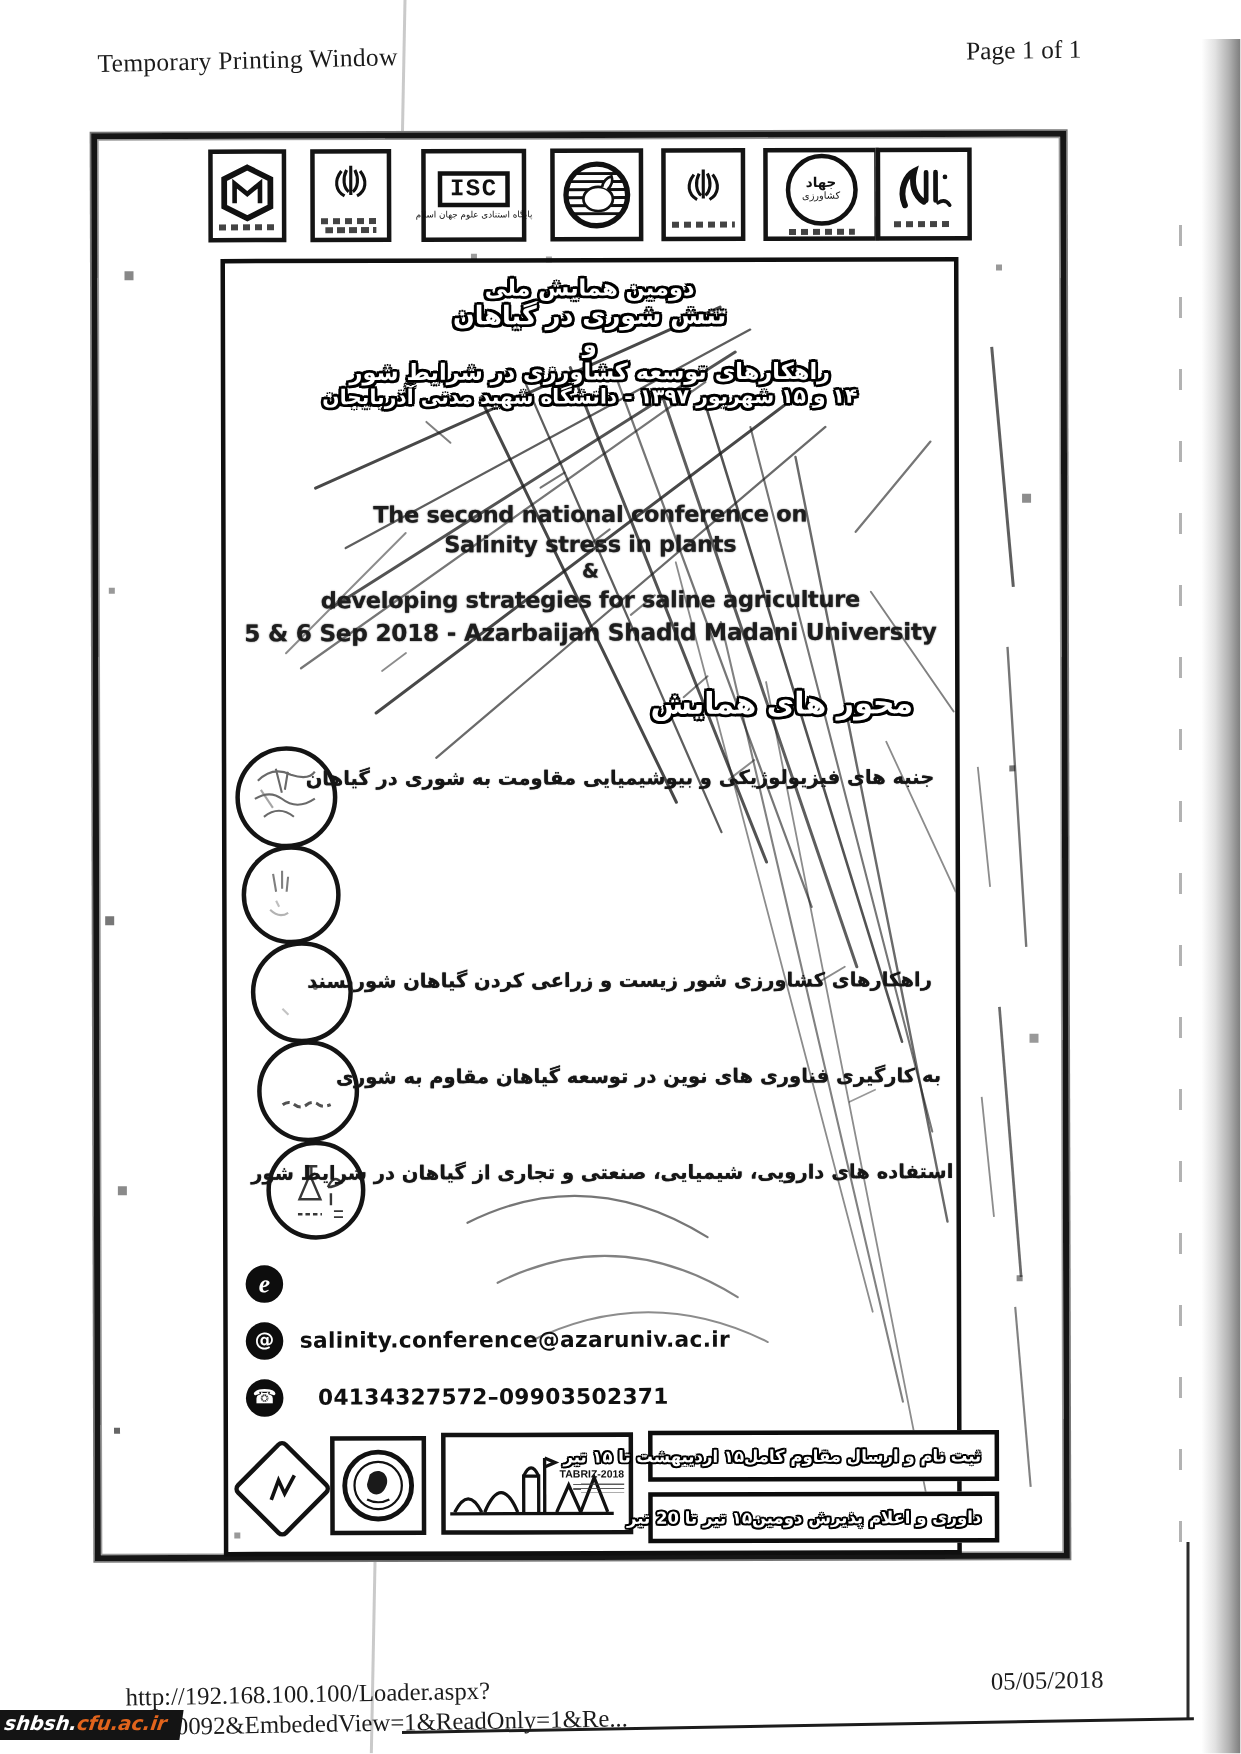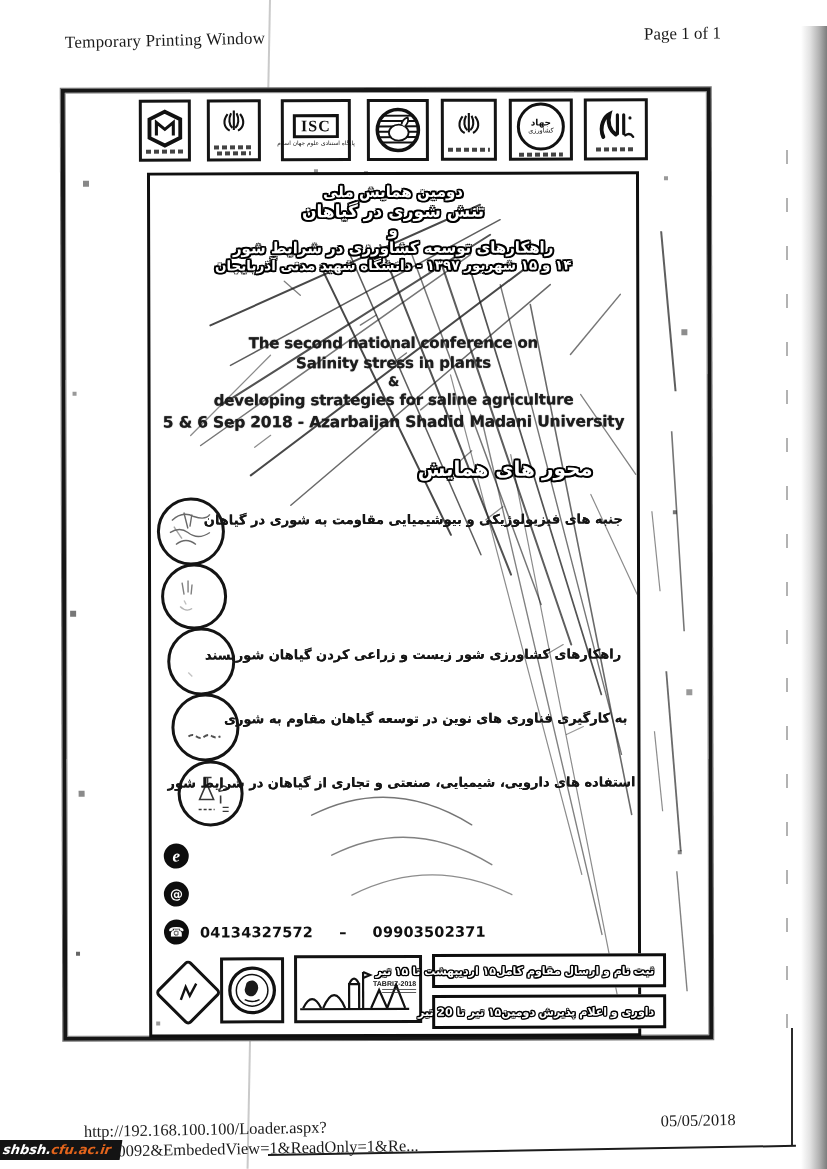--- a/index.html
+++ b/index.html
@@ -33,21 +33,21 @@
   .noise{position:absolute;left:0;top:0;width:2px;height:2px;background:transparent;
     box-shadow:20px 90px 0 2px #888,8px 300px 0 1px #999,6px 520px 0 2px #777,
       14px 700px 0 2px #8a8a8a,10px 860px 0 1px #666,600px 86px 0 1px #999,
       618px 240px 0 2px #8d8d8d,608px 420px 0 1px #777,622px 600px 0 2px #999,
       612px 760px 0 1px #888,300px 80px 0 1px #aaa,520px 920px 0 2px #8b8b8b,
       90px 930px 0 1px #999,250px 78px 0 1px #9c9c9c;}
   
   .logo-box{position:absolute;top:7px;height:62px;border:3px solid #141414;background:#fff;
     display:flex;flex-direction:column;align-items:center;justify-content:center;gap:1px;box-sizing:border-box;}
   .squig{height:4px;background:repeating-linear-gradient(90deg,#222 0 5px,transparent 5px 8px);opacity:.85;}
-  .isc-inner{border:3px solid #111;padding:0 5px;font-family:Liberation Serif, serif;
+  .isc-inner{border:3px solid #111;padding:0 5px;font-family:Liberation Mono, monospace;
     font-weight:bold;font-size:16px;letter-spacing:1px;}
   .isc-cap{font-family:"DejaVu Sans",sans-serif;font-size:6.5px;direction:rtl;white-space:nowrap;transform:scale(.9);}
   .jihad-circle{width:48px;height:48px;border:3px solid #111;border-radius:50%;display:flex;
     flex-direction:column;align-items:center;justify-content:center;box-sizing:border-box;}
   .jihad-circle .t1{font-family:"DejaVu Sans",sans-serif;font-weight:bold;font-size:9px;line-height:1;}
   .jihad-circle .t2{font-family:"DejaVu Sans",sans-serif;font-size:6.5px;line-height:1;}
   
   .frame{position:absolute;left:82px;top:80px;width:486px;height:859px;border:3px solid #0f0f0f;background:transparent;overflow:visible;}
   .fa{font-family:"DejaVu Sans",sans-serif;direction:rtl;}
   .sticker{color:#fff;font-weight:bold;
@@ -60,31 +60,31 @@
   .fa-l3{font-size:15px;margin-bottom:10px;}
   .fa-l4{font-size:15px;margin-bottom:9px;}
   .fa-l5{font-size:13.5px;}
   .en-titles{position:absolute;left:0;top:158px;width:100%;text-align:center;
     font-family:"DejaVu Sans",sans-serif;font-weight:bold;color:#1d1d1d;}
   .en-titles div{text-shadow:0 0 1px #333;letter-spacing:-.2px;}
   .en-l1,.en-l2{font-size:15px;line-height:1.35;}
   .en-l3{font-size:13px;line-height:1.3;}
   .en-l4{font-size:15px;line-height:1.4;}
   .en-l5{font-size:15.5px;line-height:1.45;}
-  .themes-hdr{position:absolute;right:44px;top:282px;font-size:20px;}
+  .themes-hdr{position:absolute;right:28px;top:282px;font-size:20px;}
   .theme-text{position:absolute;white-space:nowrap;font-family:"DejaVu Sans",sans-serif;
     direction:rtl;font-weight:bold;font-size:13px;color:#161616;text-shadow:0 0 .6px #222;}
   .tcircle{position:absolute;border:3px solid #141414;border-radius:50%;background:#fff;box-sizing:border-box;
     display:flex;align-items:center;justify-content:center;}
   
   .contact-row{position:absolute;left:12px;display:flex;align-items:center;gap:11px;}
   .cicon{width:25px;height:25px;border-radius:50%;background:#0d0d0d;color:#fff;flex:0 0 auto;
     display:flex;align-items:center;justify-content:center;font-family:"DejaVu Sans",sans-serif;font-weight:bold;}
   .ctext{font-family:"DejaVu Sans",sans-serif;font-weight:bold;font-size:14.5px;color:#101010;letter-spacing:.2px;}
-  .phones{display:flex;gap:26px;align-items:center;}
+  .phones{display:flex;align-items:center;margin-left:12px;}
   
   .b-box{position:absolute;border:3px solid #121212;background:#fff;box-sizing:border-box;}
   .diamond{position:absolute;left:12px;top:793px;width:42px;height:42px;border:3px solid #121212;
     border-radius:5px;transform:rotate(45deg);display:flex;align-items:center;justify-content:center;}
   .diamond svg{transform:rotate(-45deg);}
   .tabriz-label{position:absolute;right:3px;top:22px;font-family:"Liberation Sans",sans-serif;
     font-weight:bold;font-size:7px;letter-spacing:0;}
   .tabriz-lines{position:absolute;right:3px;top:31px;width:34px;height:6px;
     background:repeating-linear-gradient(#333 0 1px,transparent 1px 3px);opacity:.8;}
   .deadline{position:absolute;left:280px;width:234px;height:34px;border:3px solid #0c0c0c;background:#fff;
@@ -158,21 +158,21 @@
         <path d="M26 6 V34"></path>
         <path d="M17 11 C10 20 11 30 20 35"></path>
         <path d="M35 11 C42 20 41 30 32 35"></path>
         <path d="M22 10 C18 18 19 27 24 31"></path>
         <path d="M30 10 C34 18 33 27 28 31"></path>
       </g>
     </svg>
     <div class="squig" style="width:42px;margin-top:2px;"></div>
   </div>
 
-  <div class="logo-box" style="left:444px;width:64px;">
+  <div class="logo-box" style="left:444px;width:77px;">
     <div class="jihad-circle fa">
       <span class="t1">جهاد</span>
       <span class="t2">كشاورزی</span>
     </div>
     <div class="squig" style="width:44px;margin-top:1px;"></div>
   </div>
 
   <div class="logo-box" style="left:519px;width:64px;">
     <svg width="44" height="38" viewBox="0 0 56 44">
       <g fill="none" stroke="#111" stroke-linecap="round">
@@ -303,20 +303,21 @@
     <div class="theme-text" style="right:14px;top:337px;">جنبه های فیزیولوژیکی و بیوشیمیایی مقاومت به شوری در گیاهان</div>
     <div class="theme-text" style="right:16px;top:472px;">راهکارهای کشاورزی شور زیست و زراعی کردن گیاهان شورپسند</div>
     <div class="theme-text" style="right:10px;top:536px;">به کارگیری فناوری های نوین در توسعه گیاهان مقاوم به شوری</div>
     <div class="theme-text" style="right:2px;top:600px;">استفاده های دارویی، شیمیایی، صنعتی و تجاری از گیاهان در شرایط شور</div>
 
     <div class="contact-row" style="top:668px;">
       <div class="cicon" style="font-family:'Liberation Serif',serif;font-style:italic;font-size:17px;">e</div>
     </div>
     <div class="contact-row" style="top:706px;">
       <div class="cicon" style="font-size:13px;">@</div>
+      <div class="ctext">salinity.conference@azaruniv.ac.ir</div>
     </div>
     <div class="contact-row" style="top:744px;">
       <div class="cicon" style="font-size:13px;">☎</div>
       <div class="ctext phones">
         <span>04134327572</span>
         <span>–</span>
         <span>09903502371</span>
       </div>
     </div>
 

